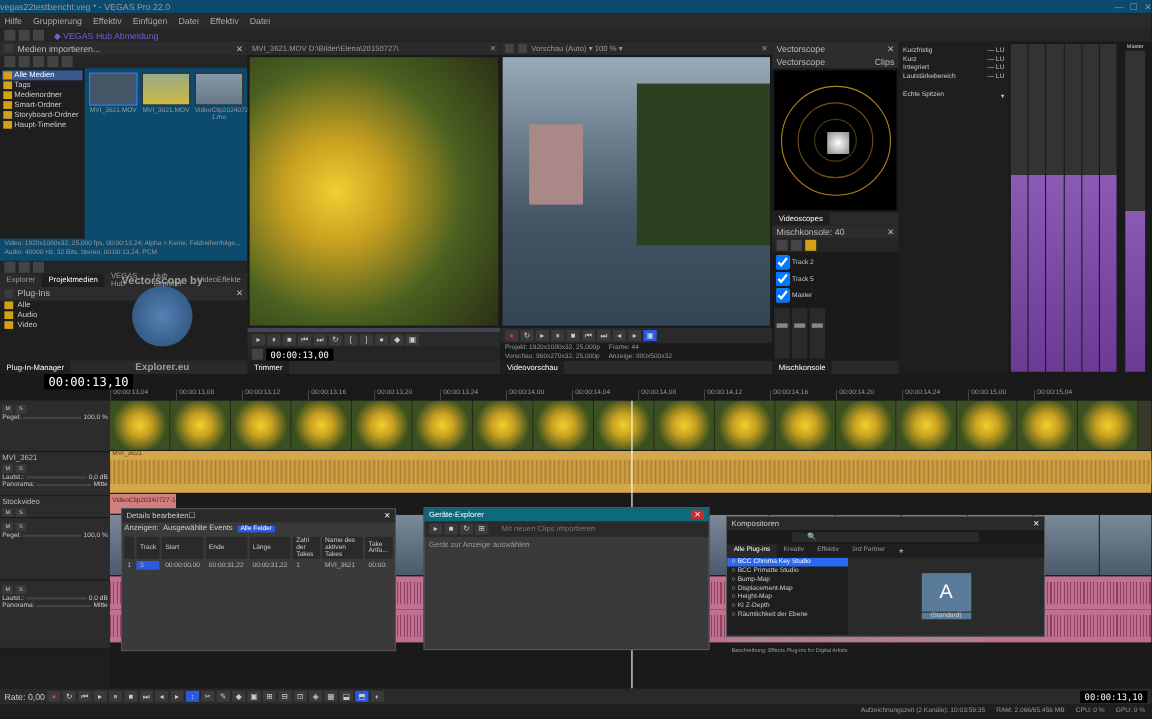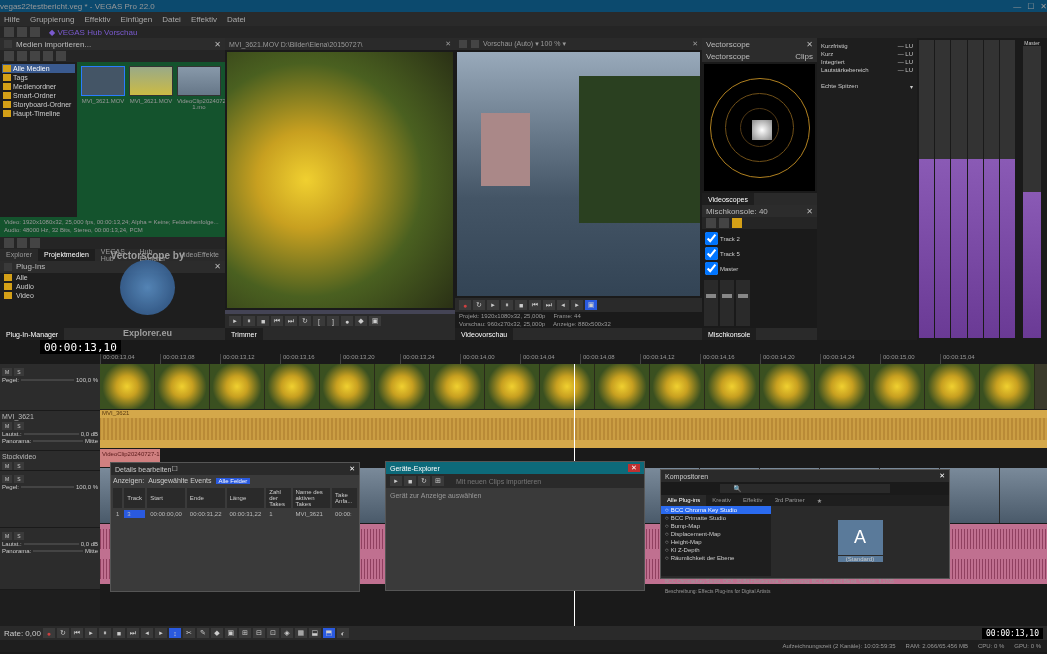--- a/index.html
+++ b/index.html
@@ -5,21 +5,21 @@
 * { margin:0; padding:0; box-sizing:border-box; }
 body { background:#1a1a1a; color:#ccc; font-family:Arial,sans-serif; font-size:8px; width:1047px; height:654px; overflow:hidden; position:relative; }
 .titlebar { height:12px; background:#0c4a6e; display:flex; align-items:center; padding:0 0; font-size:8px; color:#999; }
 .titlebar .wincontrols { margin-left:auto; display:flex; gap:6px; }
 .titlebar .wincontrols span { cursor:pointer; }
 .menubar { height:14px; background:#2a2a2a; display:flex; align-items:center; padding:0 4px; gap:10px; font-size:8px; color:#aaa; }
 .menubar span { cursor:pointer; }
 .toolbar { height:12px; background:#252525; display:flex; align-items:center; gap:3px; padding:0 4px; }
 .toolbar .icon { width:10px; height:10px; background:#444; }
 .upper { display:flex; height:302px; }
-.left-panel { width:225px; display:flex; flex-direction:column; background:#14532d;justify-content:flex-end; }
+.left-panel { width:225px; display:flex; flex-direction:column; background:#0c4a6e;justify-content:flex-end; }
 .panel-header { height:12px; background:#2c2c2c; display:flex; align-items:center; padding:0 4px; font-size:8px; color:#bbb; gap:4px; }
 .panel-header .icon-sq { width:8px; height:8px; background:#3a3a3a; }
 .panel-header .close-x { margin-left:auto; cursor:pointer; }
 .media-tree { display:flex; height:155px; }
 .folder-list { width:90px; background:#1e1e1e; padding:2px; }
 .folder-list .folder { display:flex; align-items:center; gap:2px; padding:1px; cursor:pointer; font-size:7px; }
 .folder-list .folder.sel { background:#3a5a8f; color:#fff; }
 .folder-icon { width:8px; height:7px; background:#d4a017; }
 .thumbs { flex:1; display:flex; gap:4px; padding:4px; align-items:flex-start; }
 .thumb { width:44px; }
@@ -136,21 +136,21 @@
   <span>Einfügen</span>
   <span>Datei</span>
   <span>Effektiv</span>
   <span>Datei</span>
 </div>
 
 <div class="toolbar">
   <div class="icon"></div>
   <div class="icon"></div>
   <div class="icon"></div>
-  <span style="margin-left:6px;color:#7a5acf">◆ VEGAS Hub Vorschau</span>
+  <span style="margin-left:6px;color:#7a5acf">◆ VEGAS Hub Abmeldung</span>
 </div>
 
 <div class="upper">
   <div class="left-panel">
     <div class="panel-header">
       <span class="icon-sq"></span>
       <span>Medien importieren...</span>
       <span class="close-x">✕</span>
     </div>
     <div class="toolbar">
@@ -256,20 +256,24 @@
       <div class="tbtn">⏸</div>
       <div class="tbtn">■</div>
       <div class="tbtn">⏮</div>
       <div class="tbtn">⏭</div>
       <div class="tbtn">↻</div>
       <div class="tbtn">[</div>
       <div class="tbtn">]</div>
       <div class="tbtn">●</div>
       <div class="tbtn">◆</div>
       <div class="tbtn">▣</div>
+    </div>
+    <div class="toolbar">
+      <div class="icon"></div>
+      <span class="tc-display">00:00:13,00</span>
     </div>
     <div class="tabs-bottom">
         <div class="tab active">Trimmer</div>
       </div>
   </div>
 
   <div class="preview">
     <div class="trimmer-head">
       <div class="icon" style="width:8px;height:8px;background:#444"></div>
       <div class="icon" style="width:8px;height:8px;background:#444"></div>

